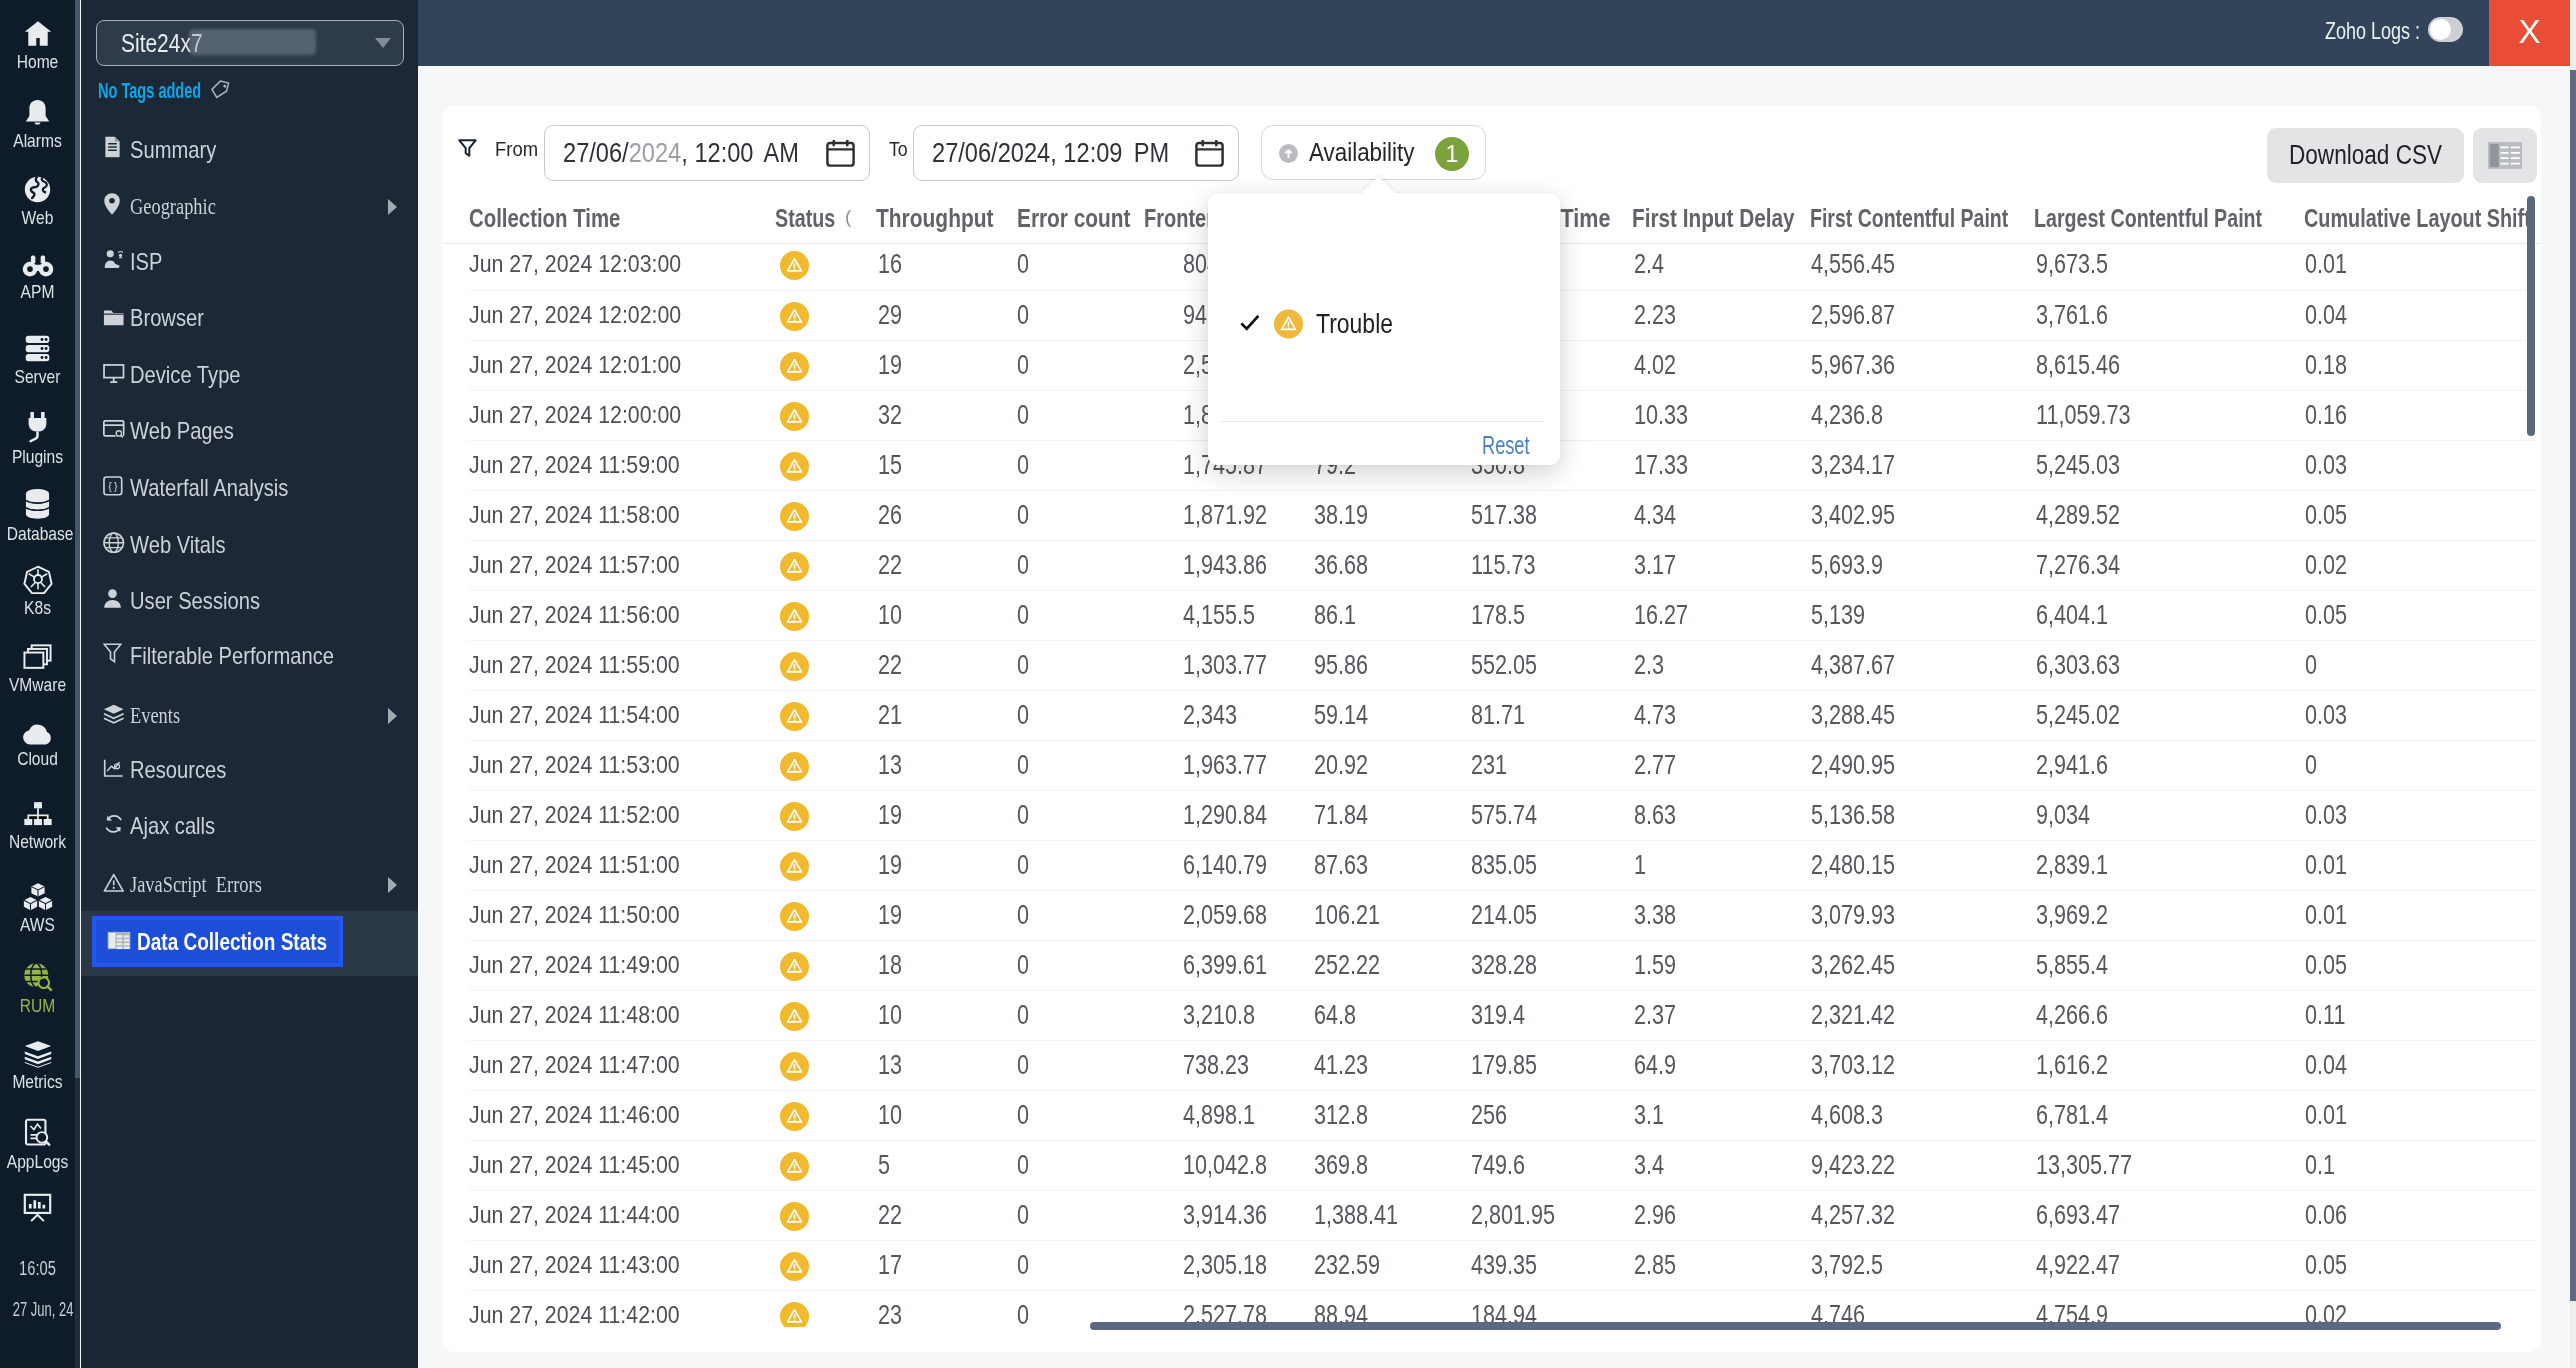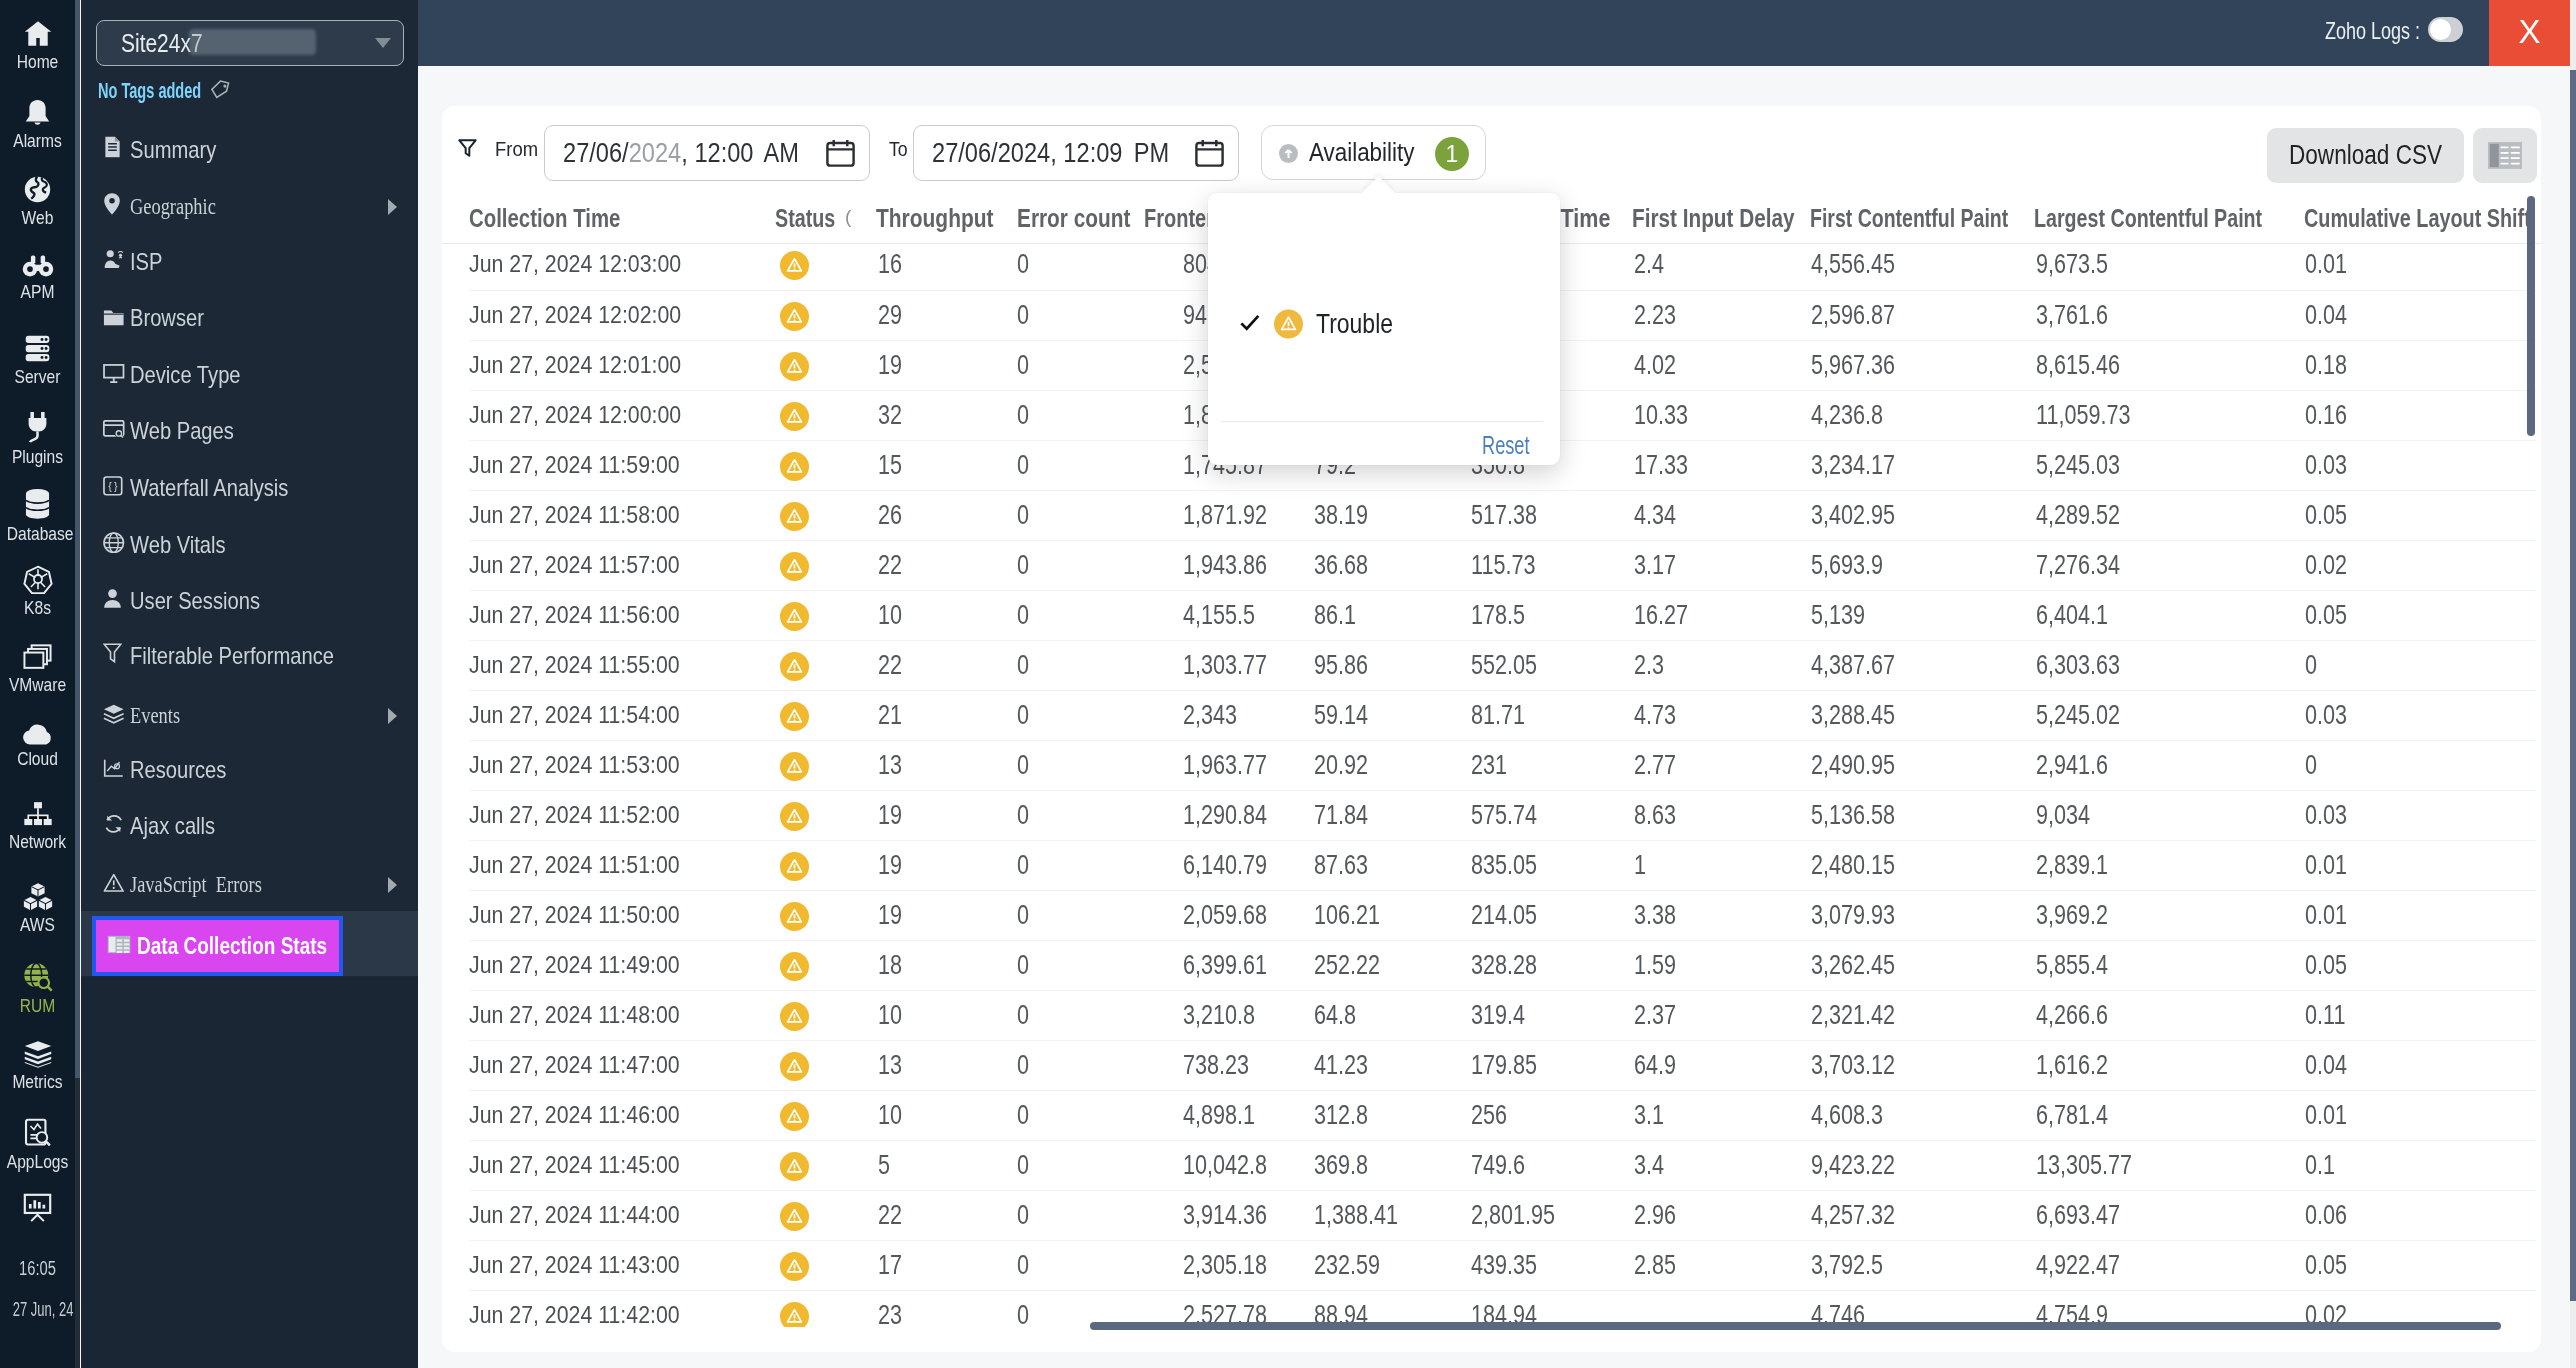--- a/index.html
+++ b/index.html
@@ -8,29 +8,29 @@
 .ritem { position:absolute; left:0; width:75px; text-align:center; color:#dde2e6; }
 .ritem svg { display:block; margin:0 auto; }
 .rlab { font-size:19px; margin-top:2.7px; color:#dde2e6; white-space:nowrap; transform:scaleX(.82); transform-origin:50% 50%; }
 #railsbase { position:absolute; left:75px; top:0; width:5.4px; height:1369px; background:#222d3a; }
 #railsb { position:absolute; left:75px; top:0; width:5.4px; height:1078px; background:#46566a; }
 #panel { position:absolute; left:81px; top:0; width:337px; height:1369px; background:#1c2836; }
 #selbox { position:absolute; left:15px; top:19.7px; width:308px; height:46px; border:1.8px solid #a5afb8; border-radius:8px; background:#2d3b4b; }
 #selbox .stxt { position:absolute; left:24px; top:7.2px; font-size:26px; color:#e8ecef; }
 #selbox .blur { position:absolute; left:92px; top:8px; width:127px; height:26px; background:rgba(140,152,163,.42); border-radius:4.5px; filter:blur(1.8px); }
 #selbox .arr { position:absolute; right:12.5px; top:17px; width:0; height:0; border-left:8px solid transparent; border-right:8px solid transparent; border-top:10.7px solid #828c95; }
-#notags { position:absolute; left:17px; top:78px; font-size:22.4px; font-weight:700; color:#7dd3fc; }
+#notags { position:absolute; left:17px; top:78px; font-size:22.4px; font-weight:700; color:#0ea5e9; }
 .mitem { position:absolute; left:0; width:337px; height:50px; color:#ccd2d8; font-size:24px; }
 .mitem .mic { position:absolute; left:22.4px; top:50%; transform:translateY(-50%); }
 .mitem .mtx { position:absolute; left:49px; top:50%; transform:translateY(-50%) scaleX(.84); transform-origin:0 50%; white-space:nowrap; }
 .mitem.serif .mtx { font-family:"Liberation Serif", serif; font-size:23px; transform:translateY(-50%) scaleX(.80); }
 .mitem .marr { position:absolute; right:21.5px; top:50%; transform:translateY(-50%); width:0; height:0; border-top:8px solid transparent; border-bottom:8px solid transparent; border-left:9.8px solid #a2a9b0; }
 #selrow { position:absolute; left:0px; top:911px; width:337px; height:65px; background:#2b3848; }
 #paneldark { position:absolute; left:0; top:977px; width:337px; height:392px; background:#1a2634; }
-#selbox2 { position:absolute; left:10.7px; top:916px; width:251px; height:60px; border:4.5px solid #2257f0; background:#d946ef; }
+#selbox2 { position:absolute; left:10.7px; top:916px; width:251px; height:51px; border:4.5px solid #2257f0; background:#1d4ed8; }
 #selbox2 .mtx { position:absolute; left:41px; top:50%; transform:translateY(-50%) scaleX(.792); transform-origin:0 50%; font-size:24px; font-weight:600; color:#fff; white-space:nowrap; }
 #selbox2 .mic { position:absolute; left:11.6px; top:50%; transform:translateY(-50%); }
 #topbar { position:absolute; left:418px; top:0; width:2152px; height:66px; background:#31445a; }
 #redx { position:absolute; left:2489px; top:0; width:81px; height:66px; background:#e94d35; color:#fff; font-size:33px; text-align:center; line-height:64px; }
 #card { position:absolute; left:442px; top:106px; width:2099px; height:1246px; background:#fff; border-radius:12.5px; }
 #fromlab { position:absolute; left:53px; top:32px; font-size:19.7px; color:#24282c; }
 #tolab { position:absolute; left:447px; top:32px; font-size:19.7px; color:#24282c; }
 .dinput { position:absolute; top:19px; height:56px; background:#fff; border:1.8px solid #c9ccce; border-radius:9px; font-size:27px; color:#2e3236; }
 #din1 { left:102px; width:326px; }
 #din2 { left:471px; width:326px; }

